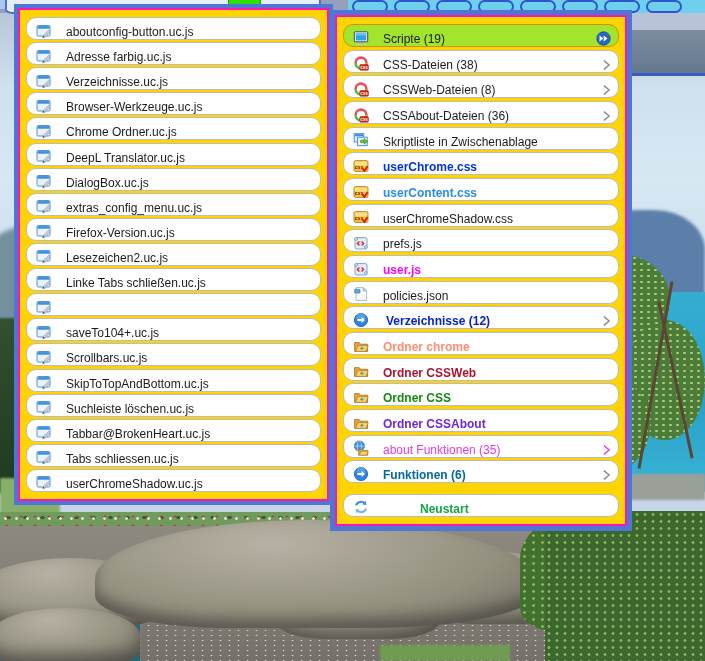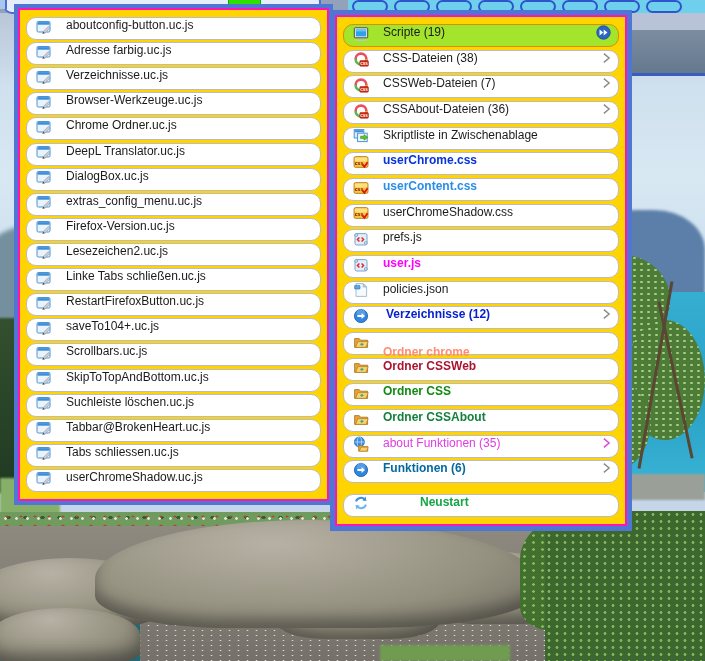--- a/index.html
+++ b/index.html
@@ -72,21 +72,21 @@
        display:flex;align-items:flex-start;padding-left:4px;box-sizing:border-box;}
   .tabghost{width:36px;height:13px;border:2px solid #2f55cc;border-radius:8px;
        margin-right:6px;box-sizing:border-box;flex:none;background:transparent;}
   
   .panel{position:absolute;box-sizing:border-box;border:4px solid #4f76d2;background:#4f76d2;}
   .panel-right{left:330px;top:10px;width:302px;height:521px;z-index:2;border-width:5px;}
   .panel-left{left:14px;top:4px;width:319px;height:501px;z-index:3;}
   .panel-gold{box-sizing:border-box;width:100%;height:100%;border:2px solid #ff14b8;
        background:#ffd400;padding:7px 6px;display:flex;flex-direction:column;
        justify-content:space-between;}
-  .mi{display:flex;align-items:flex-start;height:21px;background:#fff;
+  .mi{display:flex;align-items:flex-end;height:21px;background:#fff;
       border:1px solid #bcbcbc;border-radius:10px;padding-right:7px;flex:none;}
   .mi.hl{background:#a3e42c;border:1.5px solid #d98f00;}
   .mi-ic{width:17px;height:17px;margin-left:9px;display:flex;align-items:center;flex:none;}
   .mi-ic svg{width:16px;height:16px;}
   .mi-lb{margin-left:13px;font-size:12px;color:#1b1b1b;white-space:nowrap;}
   .mi-end{margin-left:auto;display:flex;align-items:center;}
   .sep{height:5px;flex:none;}
   .hidden-defs{position:absolute;width:0;height:0;}
 </style>
 </head>
@@ -247,21 +247,21 @@
               <polyline points="2,3 8,8 2,13" fill="none" stroke="#8a8a8a" stroke-width="1.6"></polyline>
             </svg>
           </span>
         </div>
         <div class="mi">
           <span class="mi-ic">
             <svg viewBox="0 0 16 16">
               <use href="#sym-css-reload-icon" xlink:href="#sym-css-reload-icon"></use>
             </svg>
           </span>
-          <span class="mi-lb">CSSWeb-Dateien (7)</span>
+          <span class="mi-lb">CSSWeb-Dateien (8)</span>
           <span class="mi-end">
             <svg viewBox="0 0 10 16" width="9" height="14">
               <polyline points="2,3 8,8 2,13" fill="none" stroke="#8a8a8a" stroke-width="1.6"></polyline>
             </svg>
           </span>
         </div>
         <div class="mi">
           <span class="mi-ic">
             <svg viewBox="0 0 16 16">
               <use href="#sym-css-reload-icon" xlink:href="#sym-css-reload-icon"></use>
@@ -366,21 +366,21 @@
             </svg>
           </span>
           <span class="mi-lb" style="color: rgb(18, 138, 18); font-weight: bold;">Ordner CSS</span>
         </div>
         <div class="mi">
           <span class="mi-ic">
             <svg viewBox="0 0 16 16">
               <use href="#sym-folder-icon" xlink:href="#sym-folder-icon"></use>
             </svg>
           </span>
-          <span class="mi-lb" style="color: #15803d; font-weight: bold;">Ordner CSSAbout</span>
+          <span class="mi-lb" style="color: #6d28d9; font-weight: bold;">Ordner CSSAbout</span>
         </div>
         <div class="mi">
           <span class="mi-ic">
             <svg viewBox="0 0 16 16">
               <use href="#sym-globe-folder-icon" xlink:href="#sym-globe-folder-icon"></use>
             </svg>
           </span>
           <span class="mi-lb" style="color: rgb(224, 60, 224);">about Funktionen (35)</span>
           <span class="mi-end">
             <svg viewBox="0 0 10 16" width="9" height="14">
@@ -502,21 +502,20 @@
             </svg>
           </span>
           <span class="mi-lb">Linke Tabs schließen.uc.js</span>
         </div>
         <div class="mi">
           <span class="mi-ic">
             <svg viewBox="0 0 16 16">
               <use href="#sym-script-window-icon" xlink:href="#sym-script-window-icon"></use>
             </svg>
           </span>
-          <span class="mi-lb">RestartFirefoxButton.uc.js</span>
         </div>
         <div class="mi">
           <span class="mi-ic">
             <svg viewBox="0 0 16 16">
               <use href="#sym-script-window-icon" xlink:href="#sym-script-window-icon"></use>
             </svg>
           </span>
           <span class="mi-lb">saveTo104+.uc.js</span>
         </div>
         <div class="mi">

